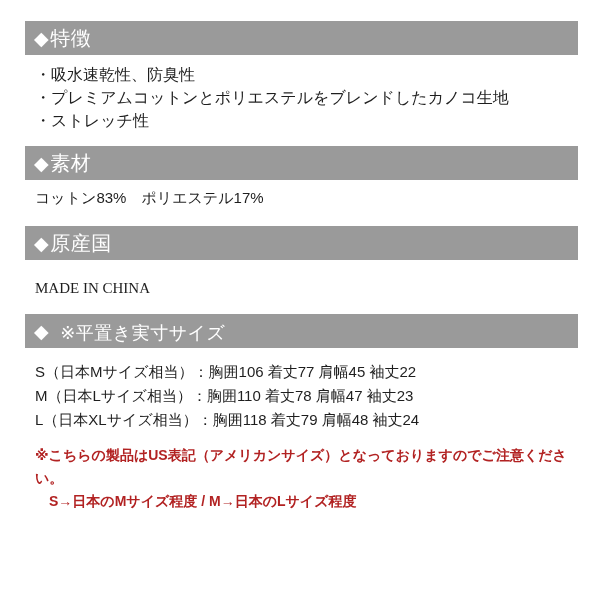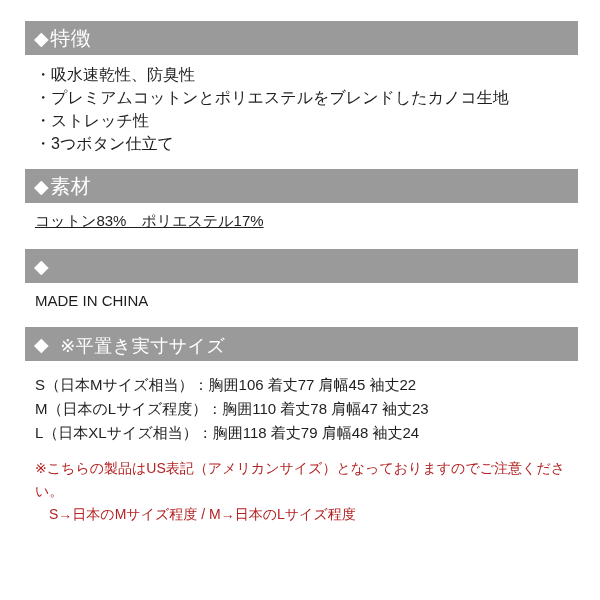--- a/index.html
+++ b/index.html
@@ -21,73 +21,73 @@
     align-items: center;
     padding: 0 9px;
     font-size: 20px;
     letter-spacing: 0.5px;
   }
   .bar .diamond { font-size: 19px; margin-right: 1px; }
   .bar .bar-subtitle { font-size: 18px; margin-left: 10px; padding-top: 3px; }
   .section-body { margin-left: 10px; font-size: 15px; }
   .feature-list { list-style: none; margin: 8px 0 14px 10px; }
   .feature-list li { line-height: 23px; }
-  .material-body { margin-top: 9px; margin-bottom: 19px; line-height: 18px; text-decoration: underline; }
-  .origin-body { margin-top: 9px; margin-bottom: 17px; line-height: 18px; }
+  .material-body { margin-top: 9px; margin-bottom: 19px; line-height: 18px; }
+  .origin-body { margin-top: 19px; margin-bottom: 17px; line-height: 18px; font-family: Liberation Serif, serif; }
   .size-rows { margin-top: 12px; }
   .size-rows .size-row { line-height: 24px; }
   .notes {
     margin: 12px 0 0 10px;
     color: var(--note-text, #b22222);
     font-size: 14px;
   }
-  .notes .note-line { line-height: 23px; }
+  .notes .note-line { line-height: 23px; font-weight: bold; }
   .notes .note-line.indent { padding-left: 14px; }
 </style>
 </head>
 <body>
 
 <div class="page">
 
   <section>
     <div class="bar">
       <span class="diamond">◆</span>
       <span class="bar-title">特徴</span>
     </div>
     <ul class="feature-list">
       <li>・吸水速乾性、防臭性</li>
       <li>・プレミアムコットンとポリエステルをブレンドしたカノコ生地</li>
       <li>・ストレッチ性</li>
-      <li>・3つボタン仕立て</li>
     </ul>
   </section>
 
   <section>
     <div class="bar">
       <span class="diamond">◆</span>
       <span class="bar-title">素材</span>
     </div>
     <div class="section-body material-body">コットン83%　ポリエステル17%</div>
   </section>
 
   <section>
     <div class="bar">
       <span class="diamond">◆</span>
+      <span class="bar-title">原産国</span>
     </div>
     <div class="section-body origin-body">MADE IN CHINA</div>
   </section>
 
   <section>
     <div class="bar">
       <span class="diamond">◆</span>
       <span class="bar-subtitle">※平置き実寸サイズ</span>
     </div>
     <div class="section-body size-rows">
       <div class="size-row">S（日本Mサイズ相当）：胸囲106 着丈77 肩幅45 袖丈22</div>
-      <div class="size-row">M（日本のLサイズ程度）：胸囲110 着丈78 肩幅47 袖丈23</div>
+      <div class="size-row">M（日本Lサイズ相当）：胸囲110 着丈78 肩幅47 袖丈23</div>
       <div class="size-row">L（日本XLサイズ相当）：胸囲118 着丈79 肩幅48 袖丈24</div>
     </div>
     <div class="notes">
       <div class="note-line">※こちらの製品はUS表記（アメリカンサイズ）となっておりますのでご注意ください。</div>
       <div class="note-line indent">S→日本のMサイズ程度 / M→日本のLサイズ程度</div>
     </div>
   </section>
 
 </div>
 

